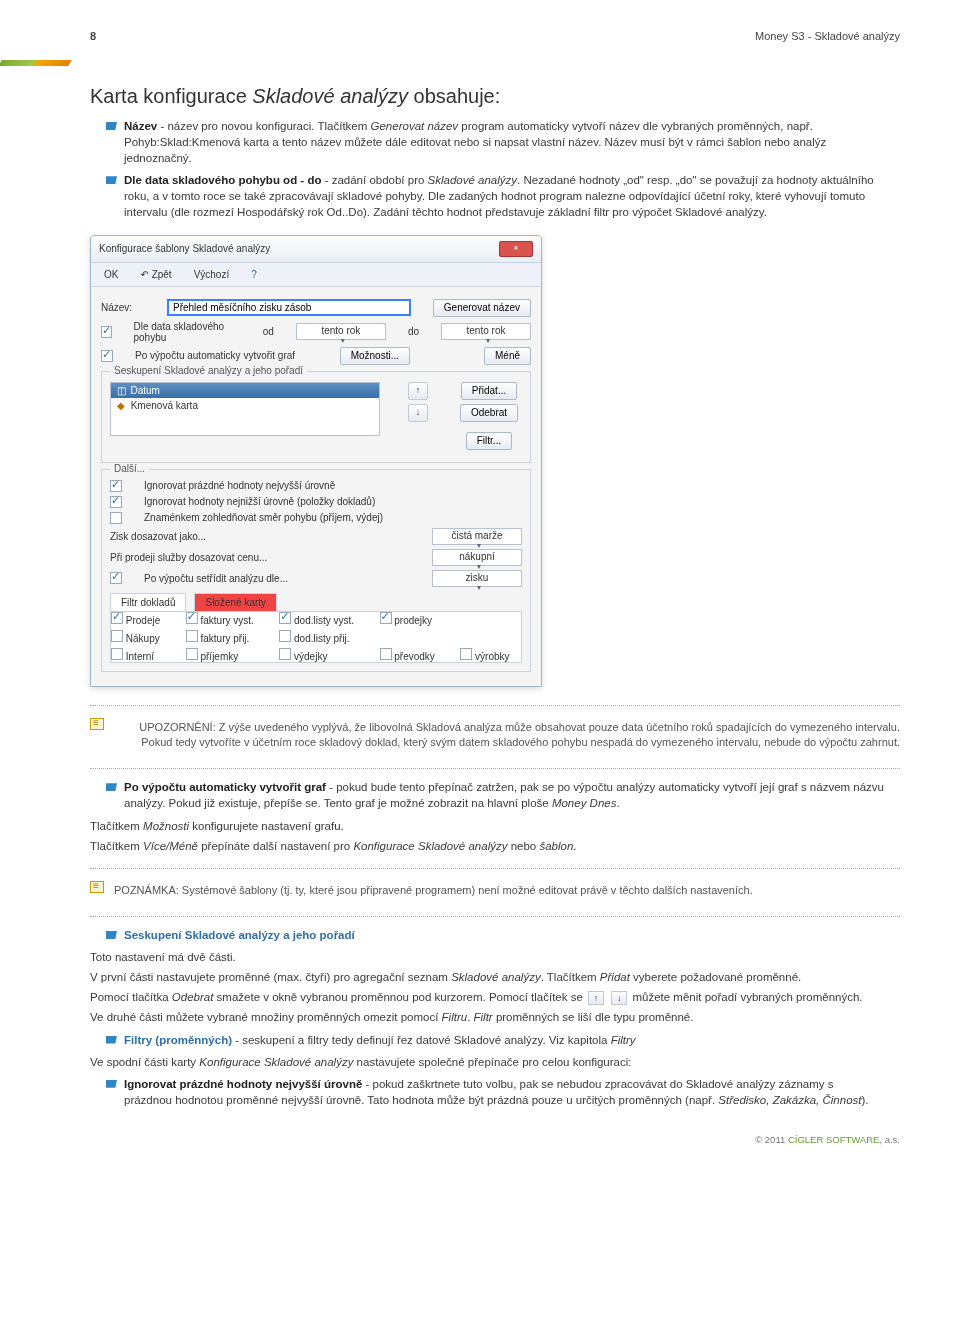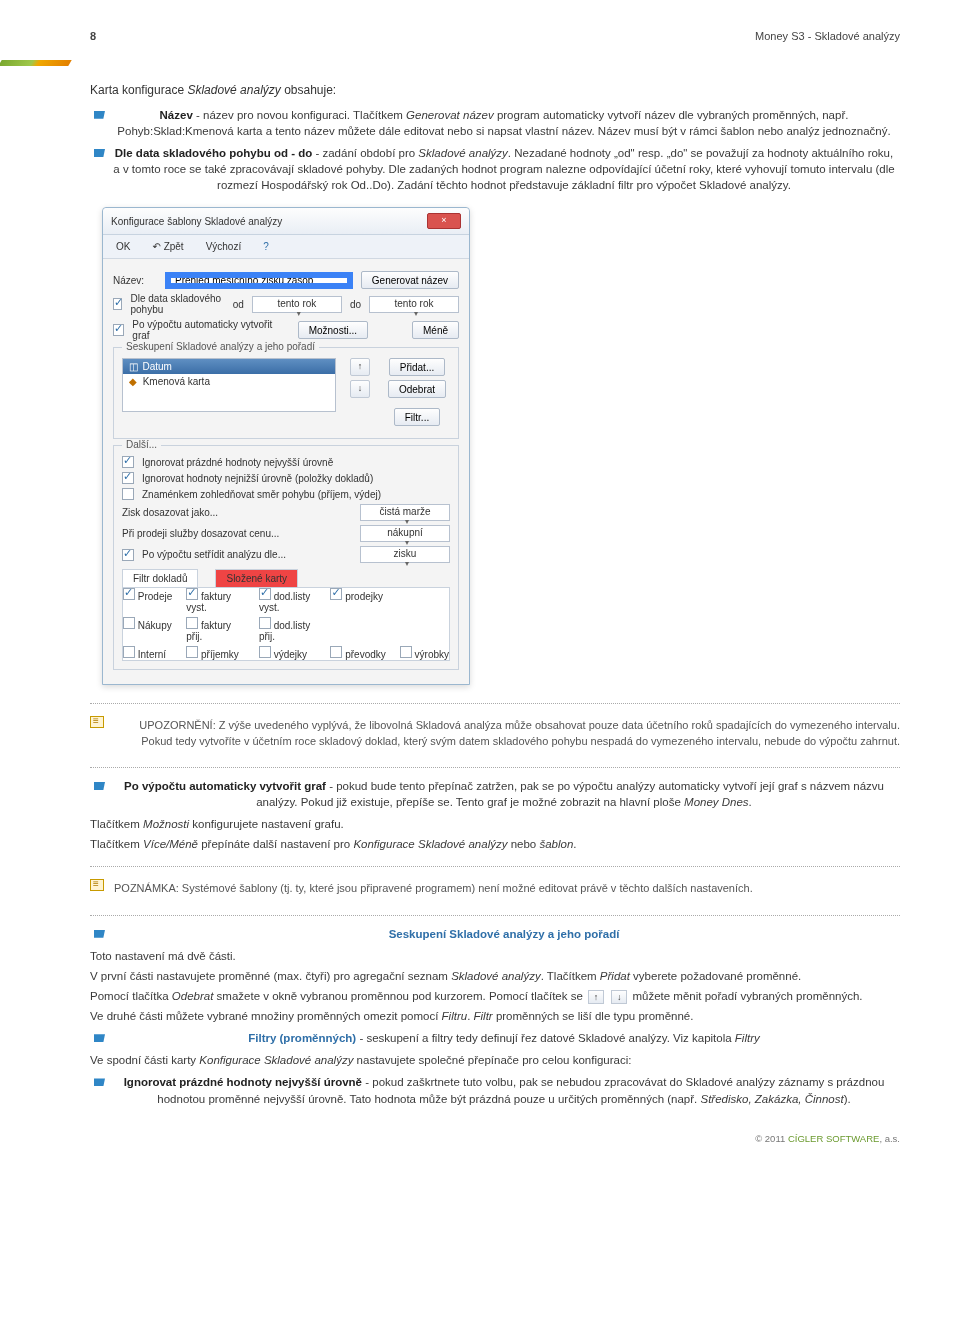--- a/index.html
+++ b/index.html
@@ -26,69 +26,69 @@
     position:absolute; left:0; top:0; width:70px; height:6px;
     background: linear-gradient(90deg,#7aa82f 0%,#a0c84a 45%,#f0a800 55%,#e38000 100%);
     transform: skewX(-30deg);
   }
   .header-row {
     display:flex; justify-content:space-between; align-items:baseline;
     color:#444; font-size:11px; margin-bottom:40px;
   }
   .header-row .pg { font-weight:600; }
   .section-title {
-    font-size:12px; color:#333; margin: 18px 0 8px 0;
+    font-size:20px; color:#333; margin: 18px 0 8px 0;
     font-weight:400;
   }
   .section-title em { font-style:italic; }
   p { line-height:1.4; margin:4px 0; }
   .bullet {
-    position:relative; padding-left:18px; margin:6px 4px;text-align:center;
+    position:relative; padding-left:18px; margin:6px 16px;
   }
   .bullet::before{
     content:""; position:absolute; left:0; top:4px;
     width:11px; height:8px; background:#2f86c6; clip-path: polygon(0 0,100% 0,85% 100%,0 100%);
   }
   .bold { font-weight:700; color:#222;}
   .strong-blue { font-weight:700; color:#2f6fa8;}
   em, .it{ font-style:italic; }
   .screenshot {
-    width:368px; margin:14px 0 18px 12px;
+    width:452px; margin:14px 0 18px 0;
     border:1px solid #9bb7cf; border-radius:4px 4px 0 0;
     box-shadow: 0 2px 6px rgba(0,0,0,.15);
     background:#f4f7fb; font-size:10px; color:#333;
   }
   .titlebar{
     background:linear-gradient(#fdfdfd,#e9eef5);
     border-bottom:1px solid #c7d3e0;
     padding:5px 8px; display:flex; justify-content:space-between; align-items:center;
     border-radius:4px 4px 0 0;
   }
   .titlebar .xbtn{
     width:34px; height:16px; background:#d9534f; border:1px solid #a33; border-radius:2px;
     color:#fff; text-align:center; line-height:13px; font-size:9px;
   }
   .toolbar{ background:#eef2f8; border-bottom:1px solid #d0d8e2; padding:4px 6px; display:flex; gap:8px; align-items:center;}
   .tbtn{ padding:1px 6px; border:1px solid transparent; border-radius:2px;}
   .form{ padding:8px 10px; background:#f4f4f4;}
-  .row{ display:flex; align-items:center; gap:8px; margin:4px 0;}
+  .row{ display:flex; align-items:center; gap:22px; margin:4px 0;}
   .label{ min-width:44px; }
-  .tinput{ border:6px solid #3b82f6; background:#fff; padding:1px 4px; height:17px; font-size:10px;}
+  .tinput{ border:2px solid #3b82f6; background:#fff; padding:1px 4px; height:17px; font-size:10px;}
   .btn{ border:1px solid #adb9c8; background:linear-gradient(#fefefe,#e6ebf2); padding:1px 10px; height:18px; font-size:10px; border-radius:2px;}
   .chk{ width:12px; height:12px; border:1px solid #9aa8b8; background:#fff; display:inline-block; position:relative;}
   .chk.on::after{content:"✓"; position:absolute; top:-3px; left:0; font-size:11px; color:#2f6fa8;}
   .groupbox{ border:1px solid #c9d2dd; margin:6px 0; padding:6px 8px 8px 8px; position:relative; background:#f4f4f4;}
   .groupbox .legend{ position:absolute; top:-7px; left:8px; background:#f4f4f4; padding:0 4px; font-size:10px; color:#555;}
   .listpane{ border:1px solid #b7c1cf; background:#fff; height:54px; }
   .listpane .hdr{ background:linear-gradient(#5f8fc2,#3b6ea7); color:#fff; padding:2px 6px; font-size:10px; display:flex; align-items:center; gap:4px;}
   .listpane .rowitem{ padding:2px 6px; display:flex; align-items:center; gap:6px;}
   .iconbtn{ width:20px; height:18px; border:1px solid #c0c9d5; background:linear-gradient(#fefefe,#e6ebf2); border-radius:2px; text-align:center; line-height:15px; font-size:9px;}
   .select{ border:1px solid #b7c1cf; background:#fff; padding:1px 4px; height:17px; font-size:10px; min-width:90px; display:inline-flex; align-items:center; justify-content:space-between;flex-direction:column;}
   .select .caret{ font-size:8px; color:#666; margin-left:4px;}
-  .tabs{ display:flex; gap:17px; margin-top:6px;}
+  .tabs{ display:flex; gap:8px; margin-top:6px;}
   .tab{ padding:3px 10px; border:1px solid #c9d2dd; border-bottom:none; background:#ef4444; font-size:10px;}
   .tab.active{ background:#fff;}
   .tabbody{ border:1px solid #c9d2dd; background:#fff; padding:0;}
   .grid3{ display:grid; grid-template-columns: repeat(5, auto); gap:4px 14px;}
   .dotted{
     border-top:1px dotted #aaa; margin:14px 0 10px 0;
   }
   .note{ display:flex; gap:10px; align-items:flex-start; font-size:11px; color:#555; margin:4px 0;text-align:right;}
   .note .icon{ width:14px; height:12px; border:1px solid #c79a00; background:#fff4d2; position:relative; flex-shrink:0; margin-top:2px;}
   .note .icon::after{content:"≡"; position:absolute; left:2px; top:-2px; font-size:10px; color:#b07b00;}

